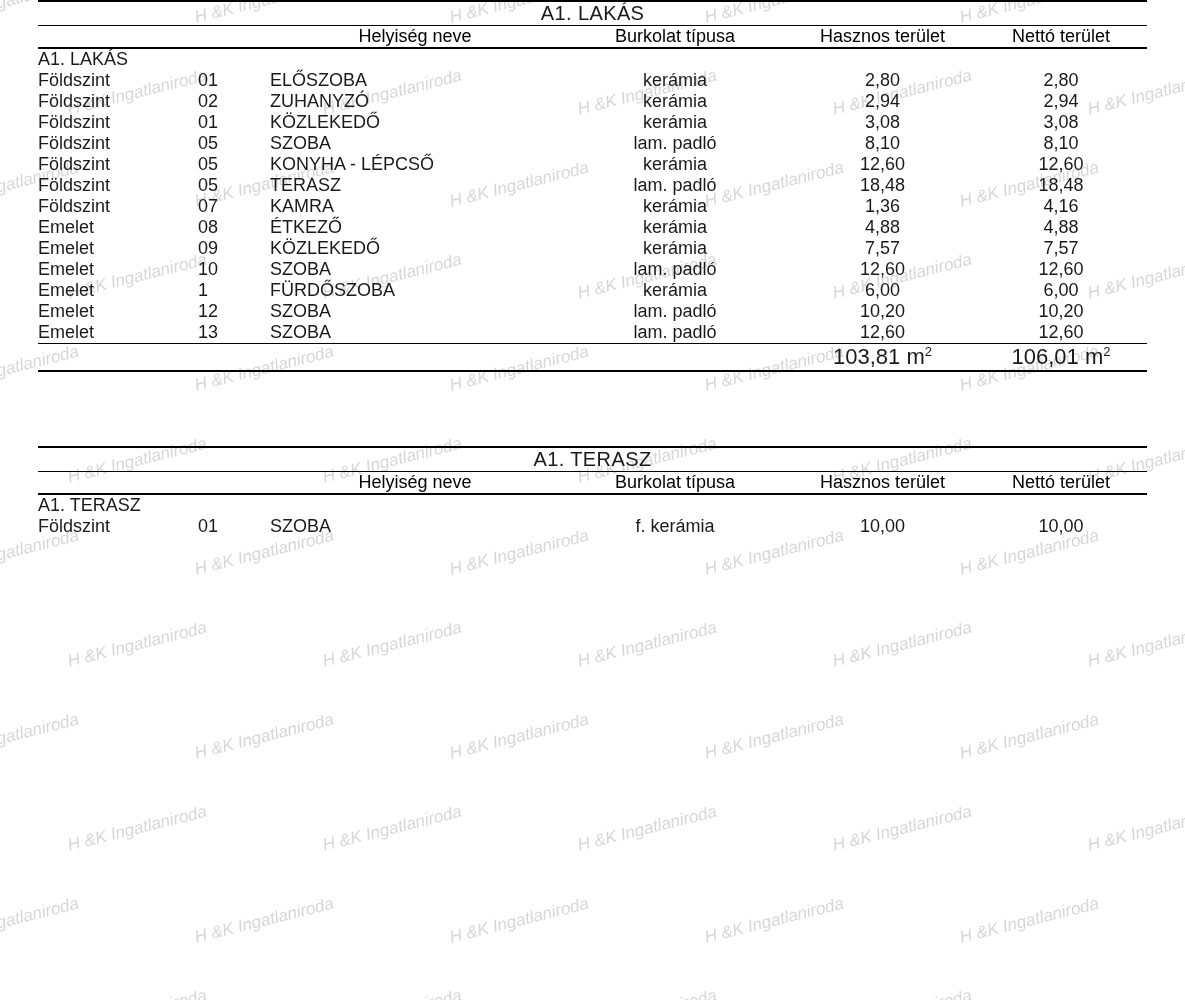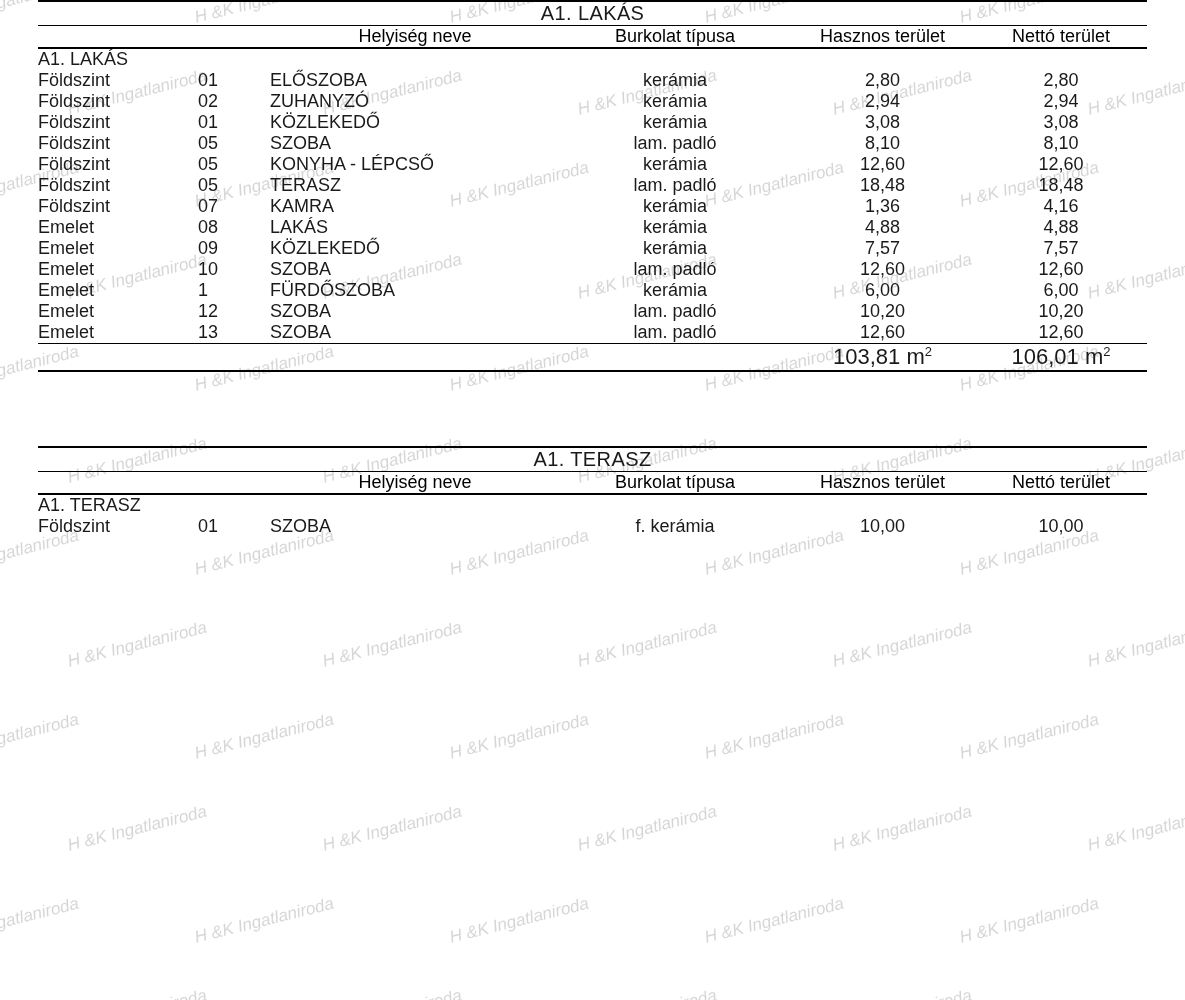--- a/index.html
+++ b/index.html
@@ -267,21 +267,21 @@
           <td class="floor">Földszint</td>
           <td class="num">07</td>
           <td class="name">KAMRA</td>
           <td class="cover">kerámia</td>
           <td class="useful">1,36</td>
           <td class="net">4,16</td>
         </tr>
         <tr class="data-row">
           <td class="floor">Emelet</td>
           <td class="num">08</td>
-          <td class="name">LAKÁS</td>
+          <td class="name">ÉTKEZŐ</td>
           <td class="cover">kerámia</td>
           <td class="useful">4,88</td>
           <td class="net">4,88</td>
         </tr>
         <tr class="data-row">
           <td class="floor">Emelet</td>
           <td class="num">09</td>
           <td class="name">KÖZLEKEDŐ</td>
           <td class="cover">kerámia</td>
           <td class="useful">7,57</td>

